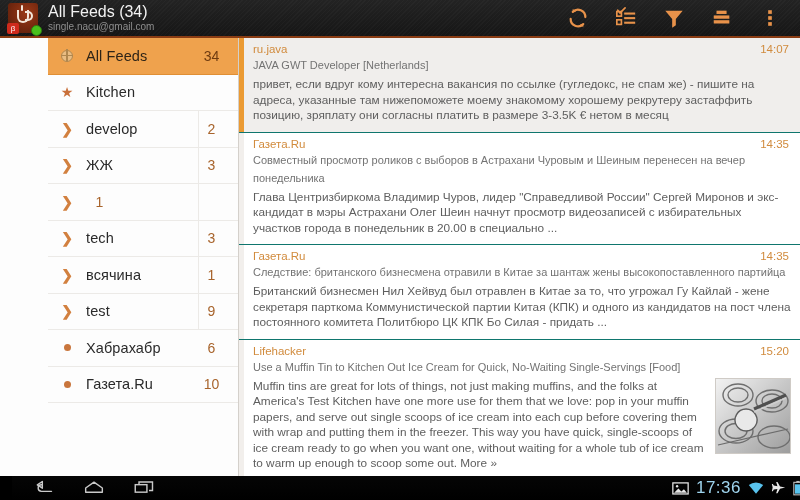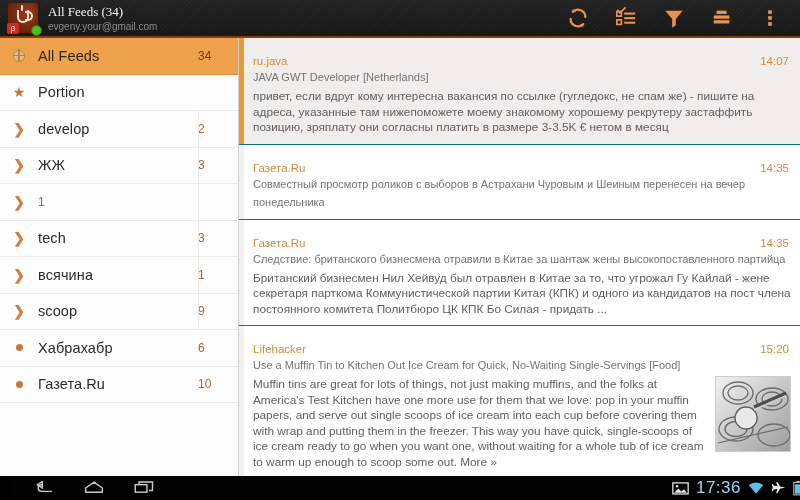--- a/index.html
+++ b/index.html
@@ -38,48 +38,48 @@
   .beta-badge {
     position: absolute; left: -1px; bottom: -1px; width: 12px; height: 11px;
     background: #cf2a1c; color: #fff; font-size: 8px; line-height: 11px; text-align: center;
     border-radius: 2px;
   }
   .green-dot {
     position: absolute; right: -4px; bottom: -3px; width: 11px; height: 11px;
     border-radius: 50%; background: #49c01c; border: 1px solid #2d7c10;
   }
   .ab-titles { display: flex; flex-direction: column; justify-content: center; flex: 1; padding-left: 2px; }
-  .ab-title { color: #f2f2f2; font-size: 13px; line-height: 18px; font-family: Liberation Serif, serif; }
+  .ab-title { color: #f2f2f2; font-size: 16px; line-height: 18px; }
   .ab-sub { color: #8d8d8d; font-size: 10px; line-height: 12px; }
   .ab-actions { display: flex; align-items: center; height: 38px; padding-right: 6px; }
   .ab-btn {
     width: 48px; height: 38px; display: flex; align-items: center; justify-content: center;
     cursor: pointer;
   }
   .ab-btn svg { display: block; }
 
   
   .body { position: absolute; left: 0; top: 38px; width: 800px; height: 438px; display: flex; background: #fff; }
 
   
   .sidebar {
     width: 239px; height: 438px; background: #fdfdfd;
-    border-right: 1px solid #d4d0cb; position: relative; overflow: hidden;
+    border-right: 1px solid #d4d0cb; position: relative; overflow: hidden; padding-left: 48px;
   }
   .sb-row {
     height: 36.5px; display: flex; align-items: center; position: relative;
     border-bottom: 1px solid #eceae7; cursor: pointer;
   }
   .sb-row.sel { background: #efa24d; border-bottom: 1px solid #e08f35; }
   .sb-ico { width: 38px; display: flex; align-items: center; justify-content: center; }
   .sb-label { flex: 1; font-size: 14.5px; color: #2a2a2a; letter-spacing: .1px; }
   .sb-row.sel .sb-label { color: #2e2417; }
   .sb-count {
-    width: 40px; text-align: left; padding-right: 13px;
-    font-size: 12px; color: #a8642c;
+    width: 40px; text-align: center; padding-right: 13px;
+    font-size: 14px; color: #a8642c;
   }
   .sb-row.sel .sb-count { color: #6e3b10; }
   .sb-divider {
     position: absolute; right: 39px; top: 0; bottom: 0; width: 1px; background: #eceae7;
   }
   .globe {
     width: 12px; height: 12px; border-radius: 50%;
     border: 1.5px solid #b0874f; position: relative; background: #e9bc82;
   }
   .globe:before { content:""; position:absolute; left:4px; top:-1.5px; width:1.5px; height:12px; background:#b0874f; }
@@ -93,21 +93,21 @@
   .item { position: relative; padding: 5px 9px 8px 14px; border-bottom: 1px solid #0f766e; }
   .item.unread { background: #f0eeec; }
   .item.unread:before {
     content: ""; position: absolute; left: 0; top: 0; bottom: 0; width: 5px; background: #eb9a33;
   }
   .item.read:before {
     content: ""; position: absolute; left: 0; top: 0; bottom: 0; width: 5px; background: #f2efec;
   }
   .it-head { display: flex; align-items: baseline; justify-content: space-between; }
   .it-feed { font-size: 11.5px; color: #d18b3d; }
-  .it-time { font-size: 11.5px; color: #d18b3d; padding-right: 2px; margin-top: 12px; }
+  .it-time { font-size: 11.5px; color: #d18b3d; padding-right: 2px; }
   .it-title { font-size: 11px; color: #737373; line-height: 18px; margin-top: 1px; }
   .it-body { font-size: 11.8px; color: #5e5e5e; line-height: 15.5px; margin-top: 3px; }
   .it-with-thumb { display: flex; gap: 10px; align-items: flex-start; }
   .it-with-thumb .it-body { flex: 1; }
   .thumb {
     width: 76px; height: 76px; flex: none; margin-top: 2px; overflow: hidden;
     border: 1px solid #cfcbc6; background: #ddd;
   }
 
   
@@ -129,21 +129,21 @@
     <div class="ab-icon-wrap">
       <div class="app-icon">
         <div class="steam"></div>
         <div class="cup"></div>
         <div class="beta-badge">β</div>
         <div class="green-dot"></div>
       </div>
     </div>
     <div class="ab-titles">
       <div class="ab-title">All Feeds (34)</div>
-      <div class="ab-sub">evgeny.your@gmail.com</div>
+      <div class="ab-sub">single.nacu@gmail.com</div>
     </div>
     <div class="ab-actions">
       <div class="ab-btn">
         <svg width="22" height="22" viewBox="0 0 24 24">
           <path d="M20 11a8 8 0 0 0-13.7-5.7" fill="none" stroke="#e8924a" stroke-width="2.4" stroke-linecap="round"></path>
           <path d="M4 13a8 8 0 0 0 13.7 5.7" fill="none" stroke="#e8924a" stroke-width="2.4" stroke-linecap="round"></path>
           <path d="M6.3 1.8v3.6h3.6z" fill="#e8924a"></path>
           <path d="M17.7 22.2v-3.6h-3.6z" fill="#e8924a"></path>
         </svg>
       </div>
@@ -186,21 +186,21 @@
           <div class="sb-ico">
             <div class="globe"></div>
           </div>
           <div class="sb-label">All Feeds</div>
           <div class="sb-count">34</div>
         </div>
         <div class="sb-row">
           <div class="sb-ico">
             <div class="star">★</div>
           </div>
-          <div class="sb-label">Portion</div>
+          <div class="sb-label">Kitchen</div>
           <div class="sb-count"></div>
         </div>
         <div class="sb-row">
           <div class="sb-divider"></div>
           <div class="sb-ico">
             <div class="chev">❯</div>
           </div>
           <div class="sb-label">develop</div>
           <div class="sb-count">2</div>
         </div>
@@ -233,21 +233,21 @@
             <div class="chev">❯</div>
           </div>
           <div class="sb-label">всячина</div>
           <div class="sb-count">1</div>
         </div>
         <div class="sb-row">
           <div class="sb-divider"></div>
           <div class="sb-ico">
             <div class="chev">❯</div>
           </div>
-          <div class="sb-label">scoop</div>
+          <div class="sb-label">test</div>
           <div class="sb-count">9</div>
         </div>
         <div class="sb-row">
           <div class="sb-ico">
             <div class="bullet"></div>
           </div>
           <div class="sb-label">Хабрахабр</div>
           <div class="sb-count">6</div>
         </div>
         <div class="sb-row">
@@ -267,20 +267,21 @@
           </div>
           <div class="it-title">JAVA GWT Developer [Netherlands]</div>
           <div class="it-body">привет, если вдруг кому интересна вакансия по ссылке (гугледокс, не спам же) - пишите на адреса, указанные там нижепоможете моему знакомому хорошему рекрутеру застаффить позицию, зряплату они согласны платить в размере 3-3.5K € нетом в месяц</div>
         </div>
         <div class="item read">
           <div class="it-head">
             <div class="it-feed">Газета.Ru</div>
             <div class="it-time">14:35</div>
           </div>
           <div class="it-title">Совместный просмотр роликов с выборов в Астрахани Чуровым и Шеиным перенесен на вечер понедельника</div>
+          <div class="it-body">Глава Центризбиркома Владимир Чуров, лидер "Справедливой России" Сергей Миронов и экс-кандидат в мэры Астрахани Олег Шеин начнут просмотр видеозаписей с избирательных участков города в понедельник в 20.00 в специально ...</div>
         </div>
         <div class="item read">
           <div class="it-head">
             <div class="it-feed">Газета.Ru</div>
             <div class="it-time">14:35</div>
           </div>
           <div class="it-title">Следствие: британского бизнесмена отравили в Китае за шантаж жены высокопоставленного партийца</div>
           <div class="it-body">Британский бизнесмен Нил Хейвуд был отравлен в Китае за то, что угрожал Гу Кайлай - жене секретаря парткома Коммунистической партии Китая (КПК) и одного из кандидатов на пост члена постоянного комитета Политбюро ЦК КПК Бо Силая - придать ...</div>
         </div>
         <div class="item read">

